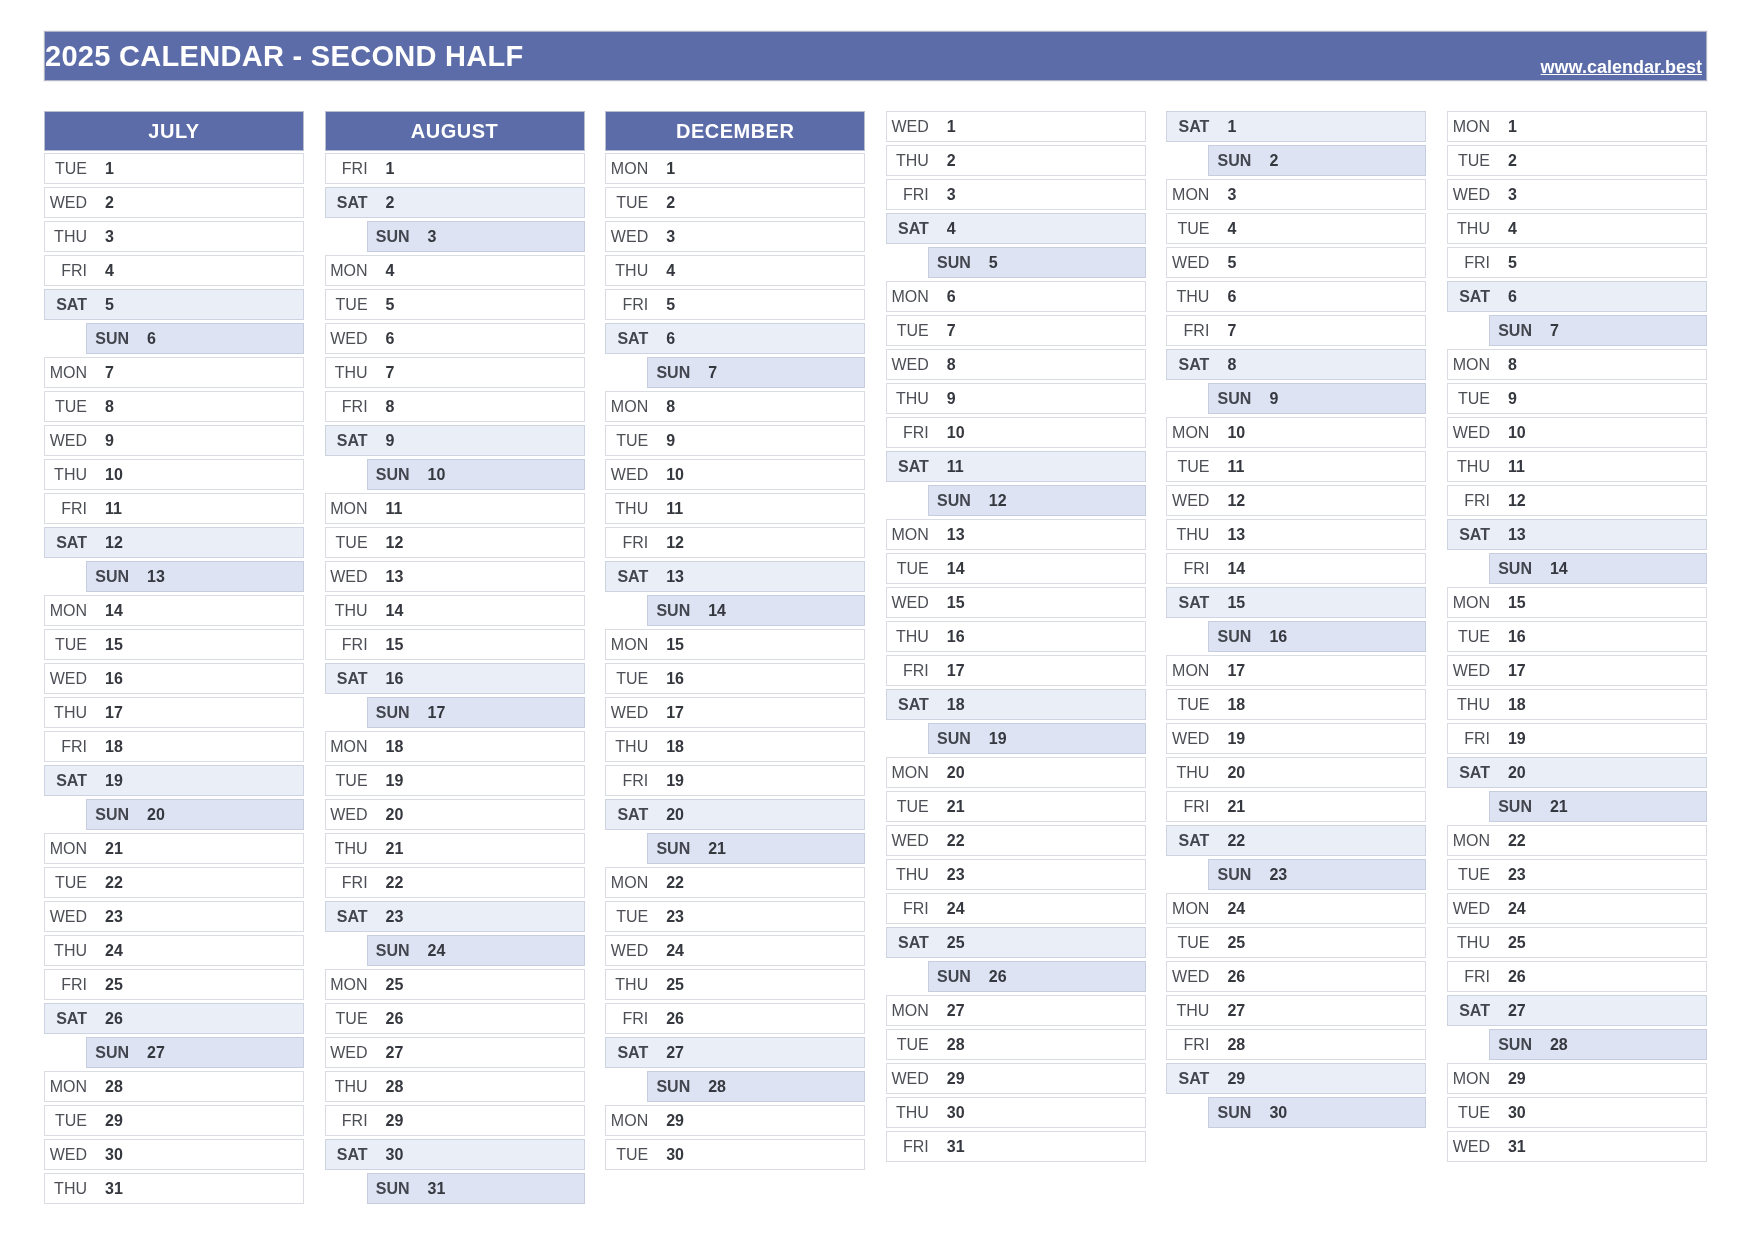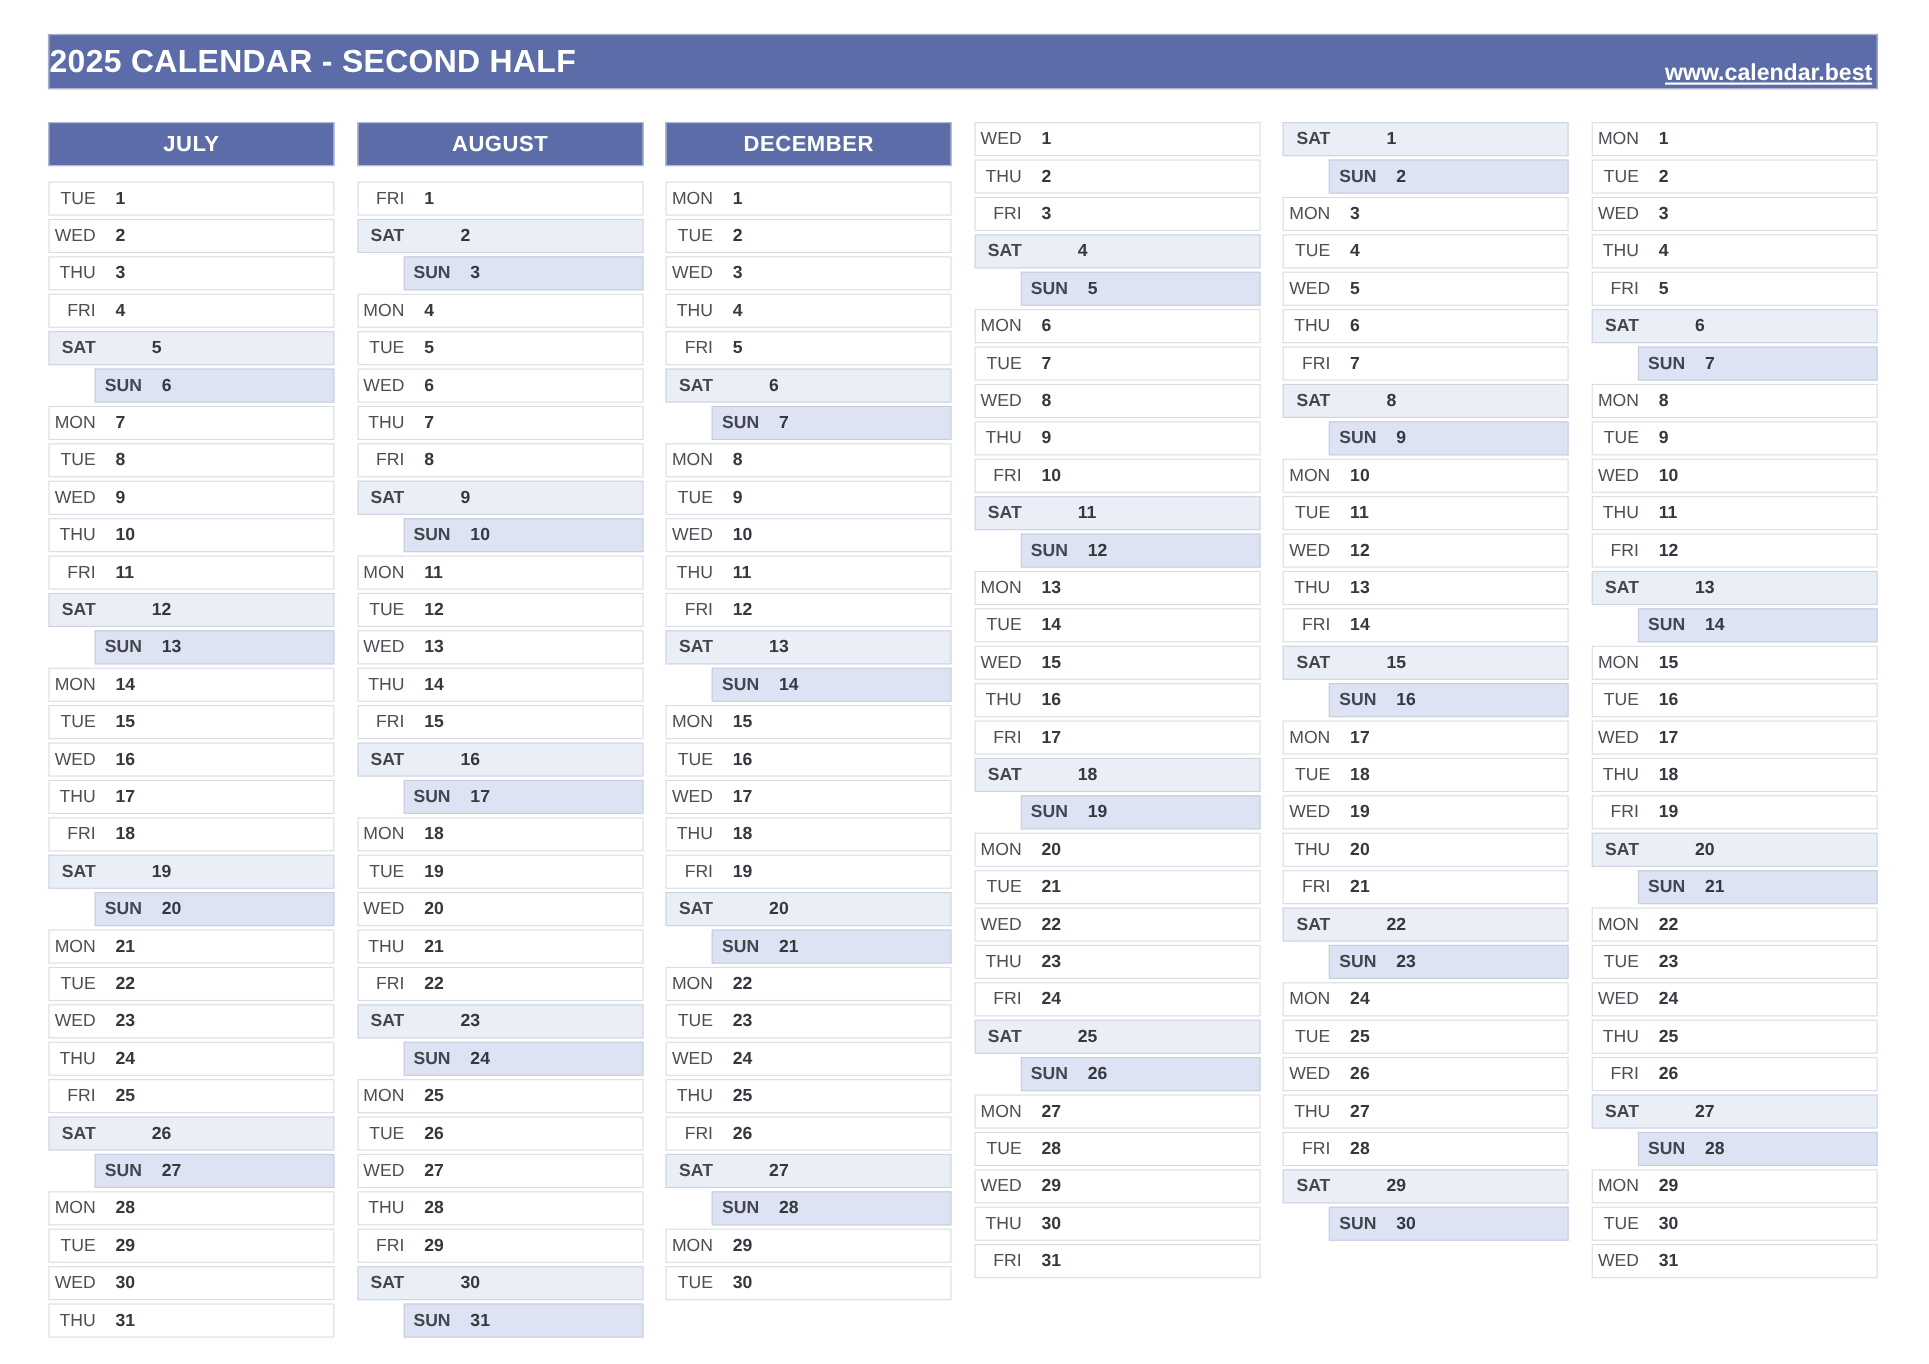--- a/index.html
+++ b/index.html
@@ -25,45 +25,45 @@
     box-shadow:0 0 0 1px #f2f2f2;
   }
   .titlebar h1{
     margin:0;position:absolute;left:0;right:0;top:0;bottom:0;
     line-height:48px;
     color:#ffffff;font-size:29px;font-weight:bold;letter-spacing:0.3px;
     white-space:nowrap;
   }
   .site-link{
     position:absolute;right:4px;bottom:3px;
-    color:#ffffff;font-size:21px;font-weight:bold;
+    color:#ffffff;font-size:18px;font-weight:bold;
     text-decoration:underline;cursor:pointer;line-height:20px;
   }
   
   .months{
     position:absolute;left:44px;top:111px;width:1663px;
     display:flex;justify-content:space-between;align-items:flex-start;
   }
   .month{width:260px;}
   .month-header{
     height:40px;box-sizing:border-box;
     background:var(--accent);
     border:1px solid #B9BECF;
     color:#ffffff;text-align:center;line-height:38px;
     font-size:20px;font-weight:bold;letter-spacing:0.5px;
-    margin-bottom:14px;
+    margin-bottom:2px;
   }
   .day-row{
     height:31px;box-sizing:border-box;margin-bottom:3px;
     background:#ffffff;
     border:1px solid var(--row-border);
     display:flex;align-items:center;
     padding-left:4px;
   }
-  .day-row.sat{background:var(--sat-bg);border-color:#CDD3E0;gap:33px;}
+  .day-row.sat{background:var(--sat-bg);border-color:#CDD3E0;}
   .day-row.sun{background:var(--sun-bg);border-color:#C6CDDE;margin-left:42px;}
   .dow{
     width:38px;text-align:right;
     font-size:16px;color:var(--dow-color);
   }
   .day-row.sat .dow,.day-row.sun .dow{font-weight:bold;color:#43464E;}
   .num{
     margin-left:18px;
     font-size:16px;font-weight:bold;color:var(--num-color);
   }

